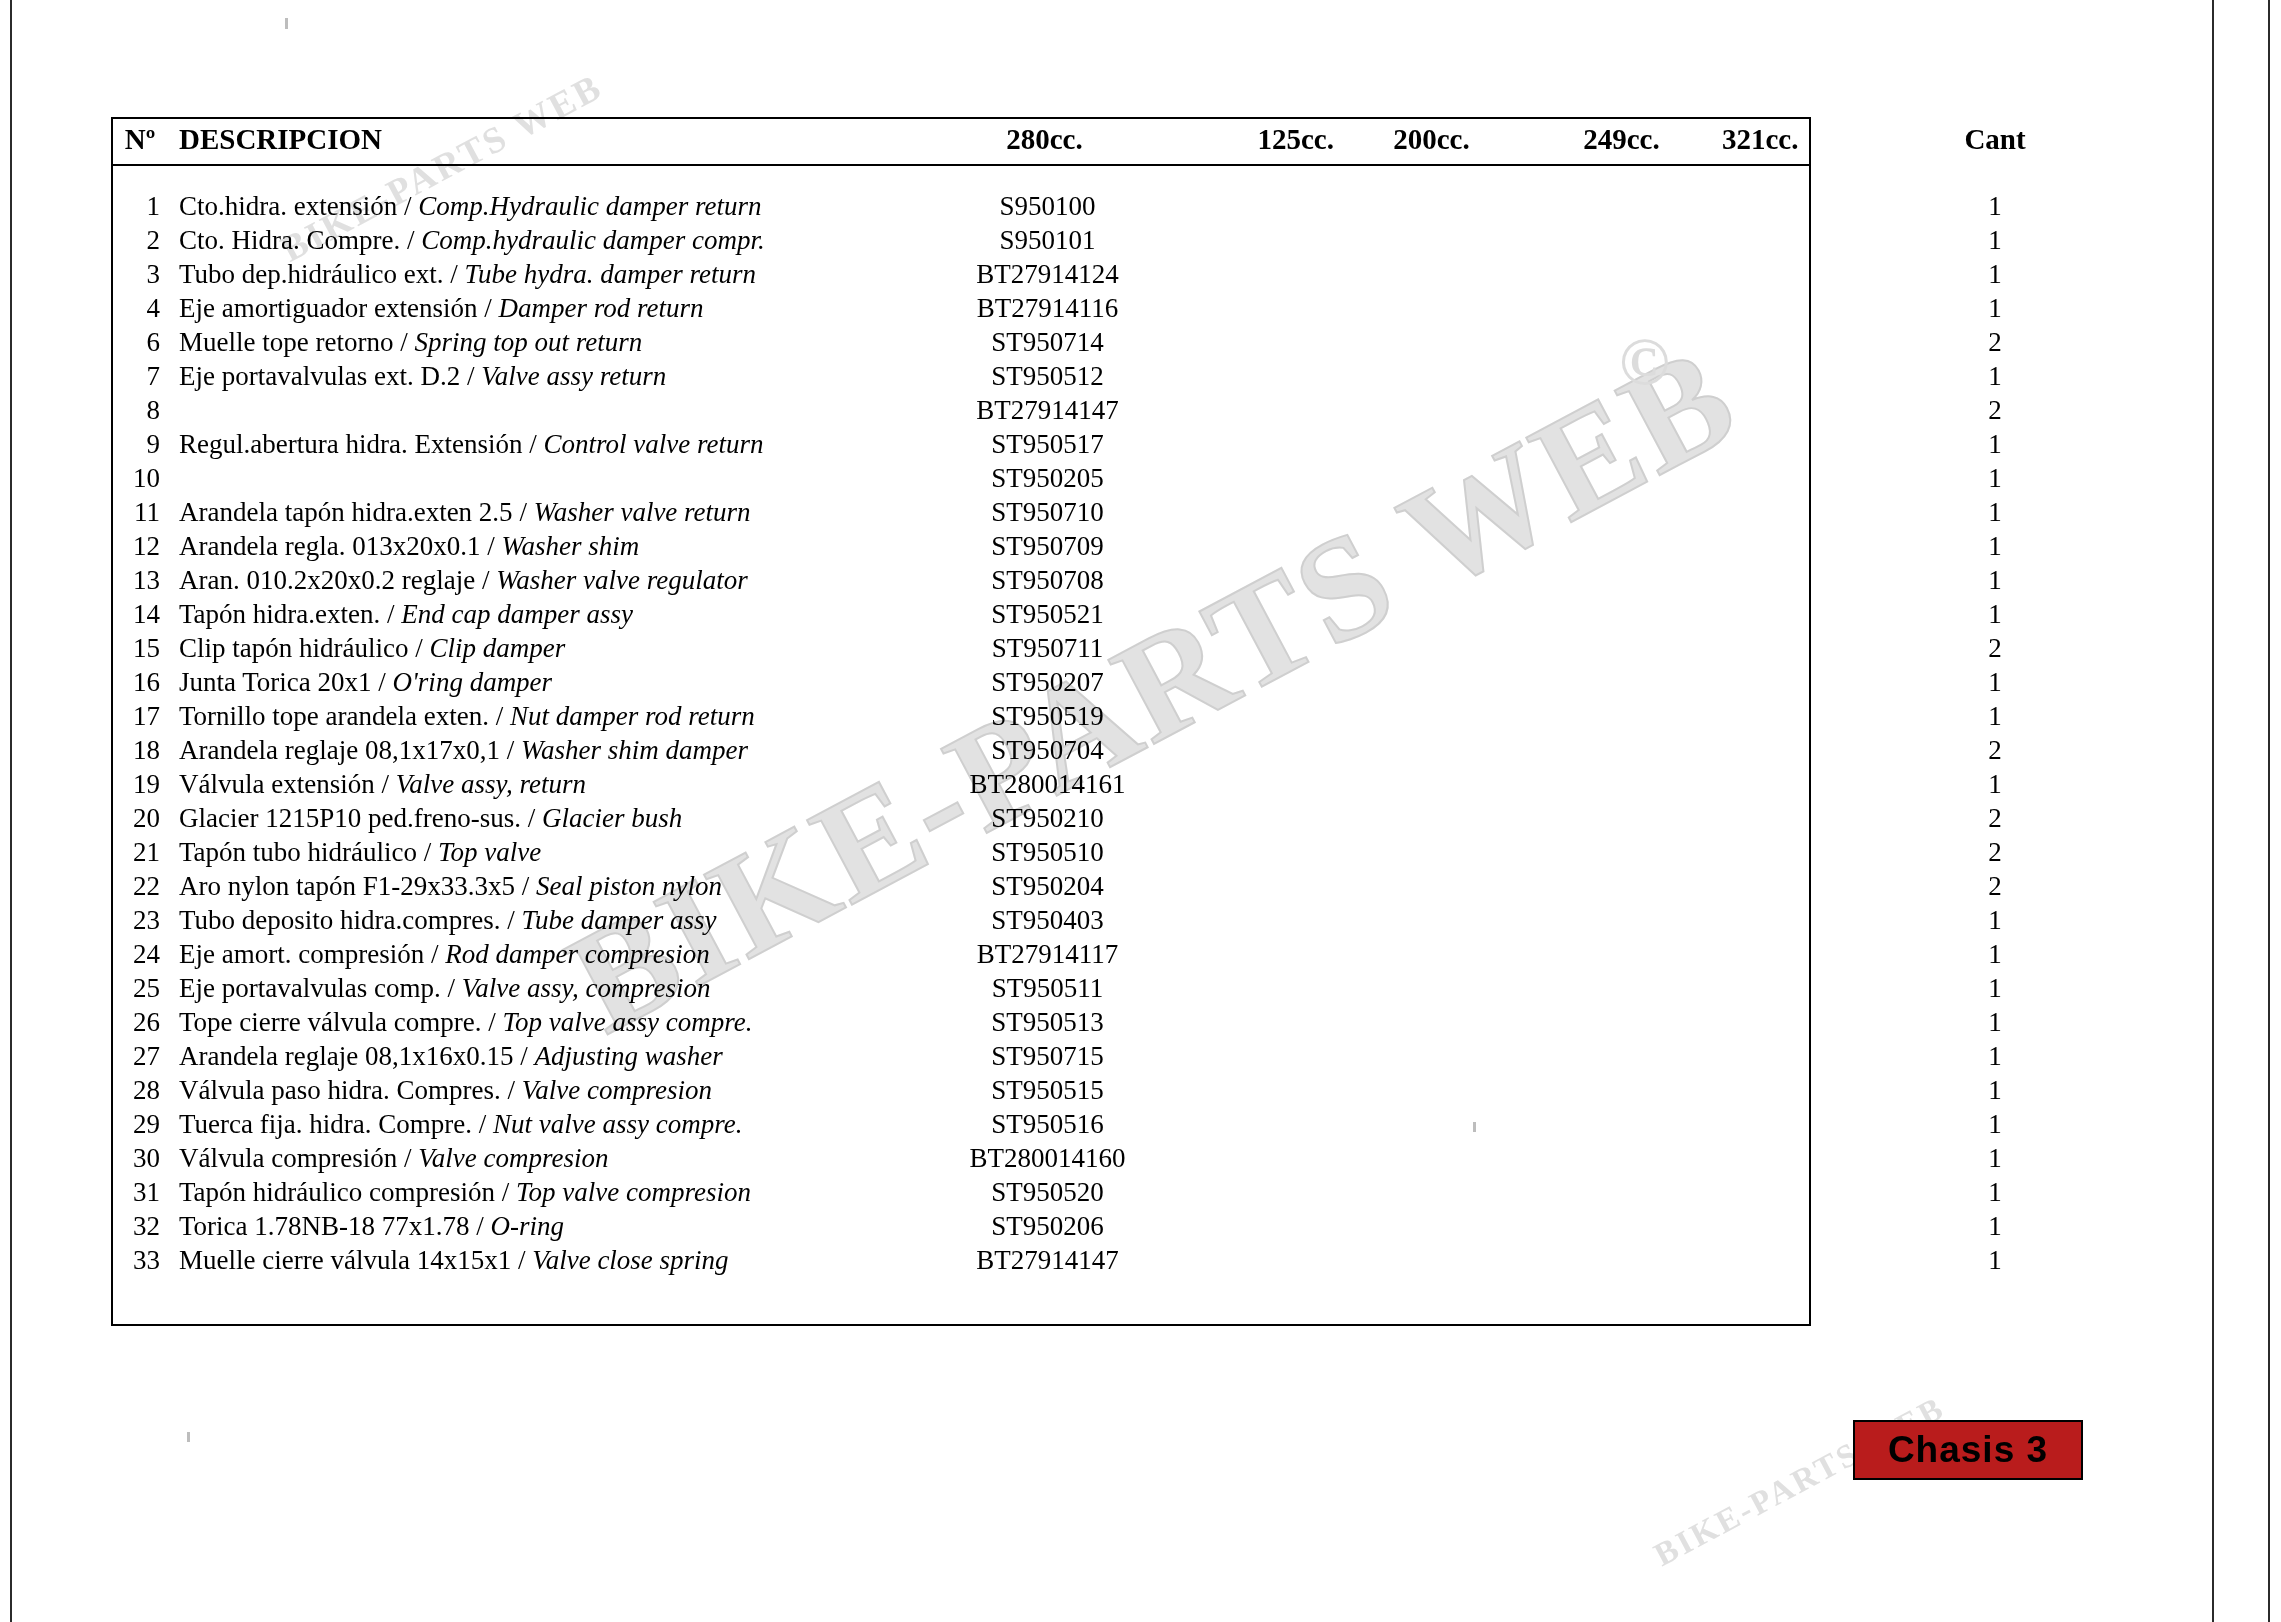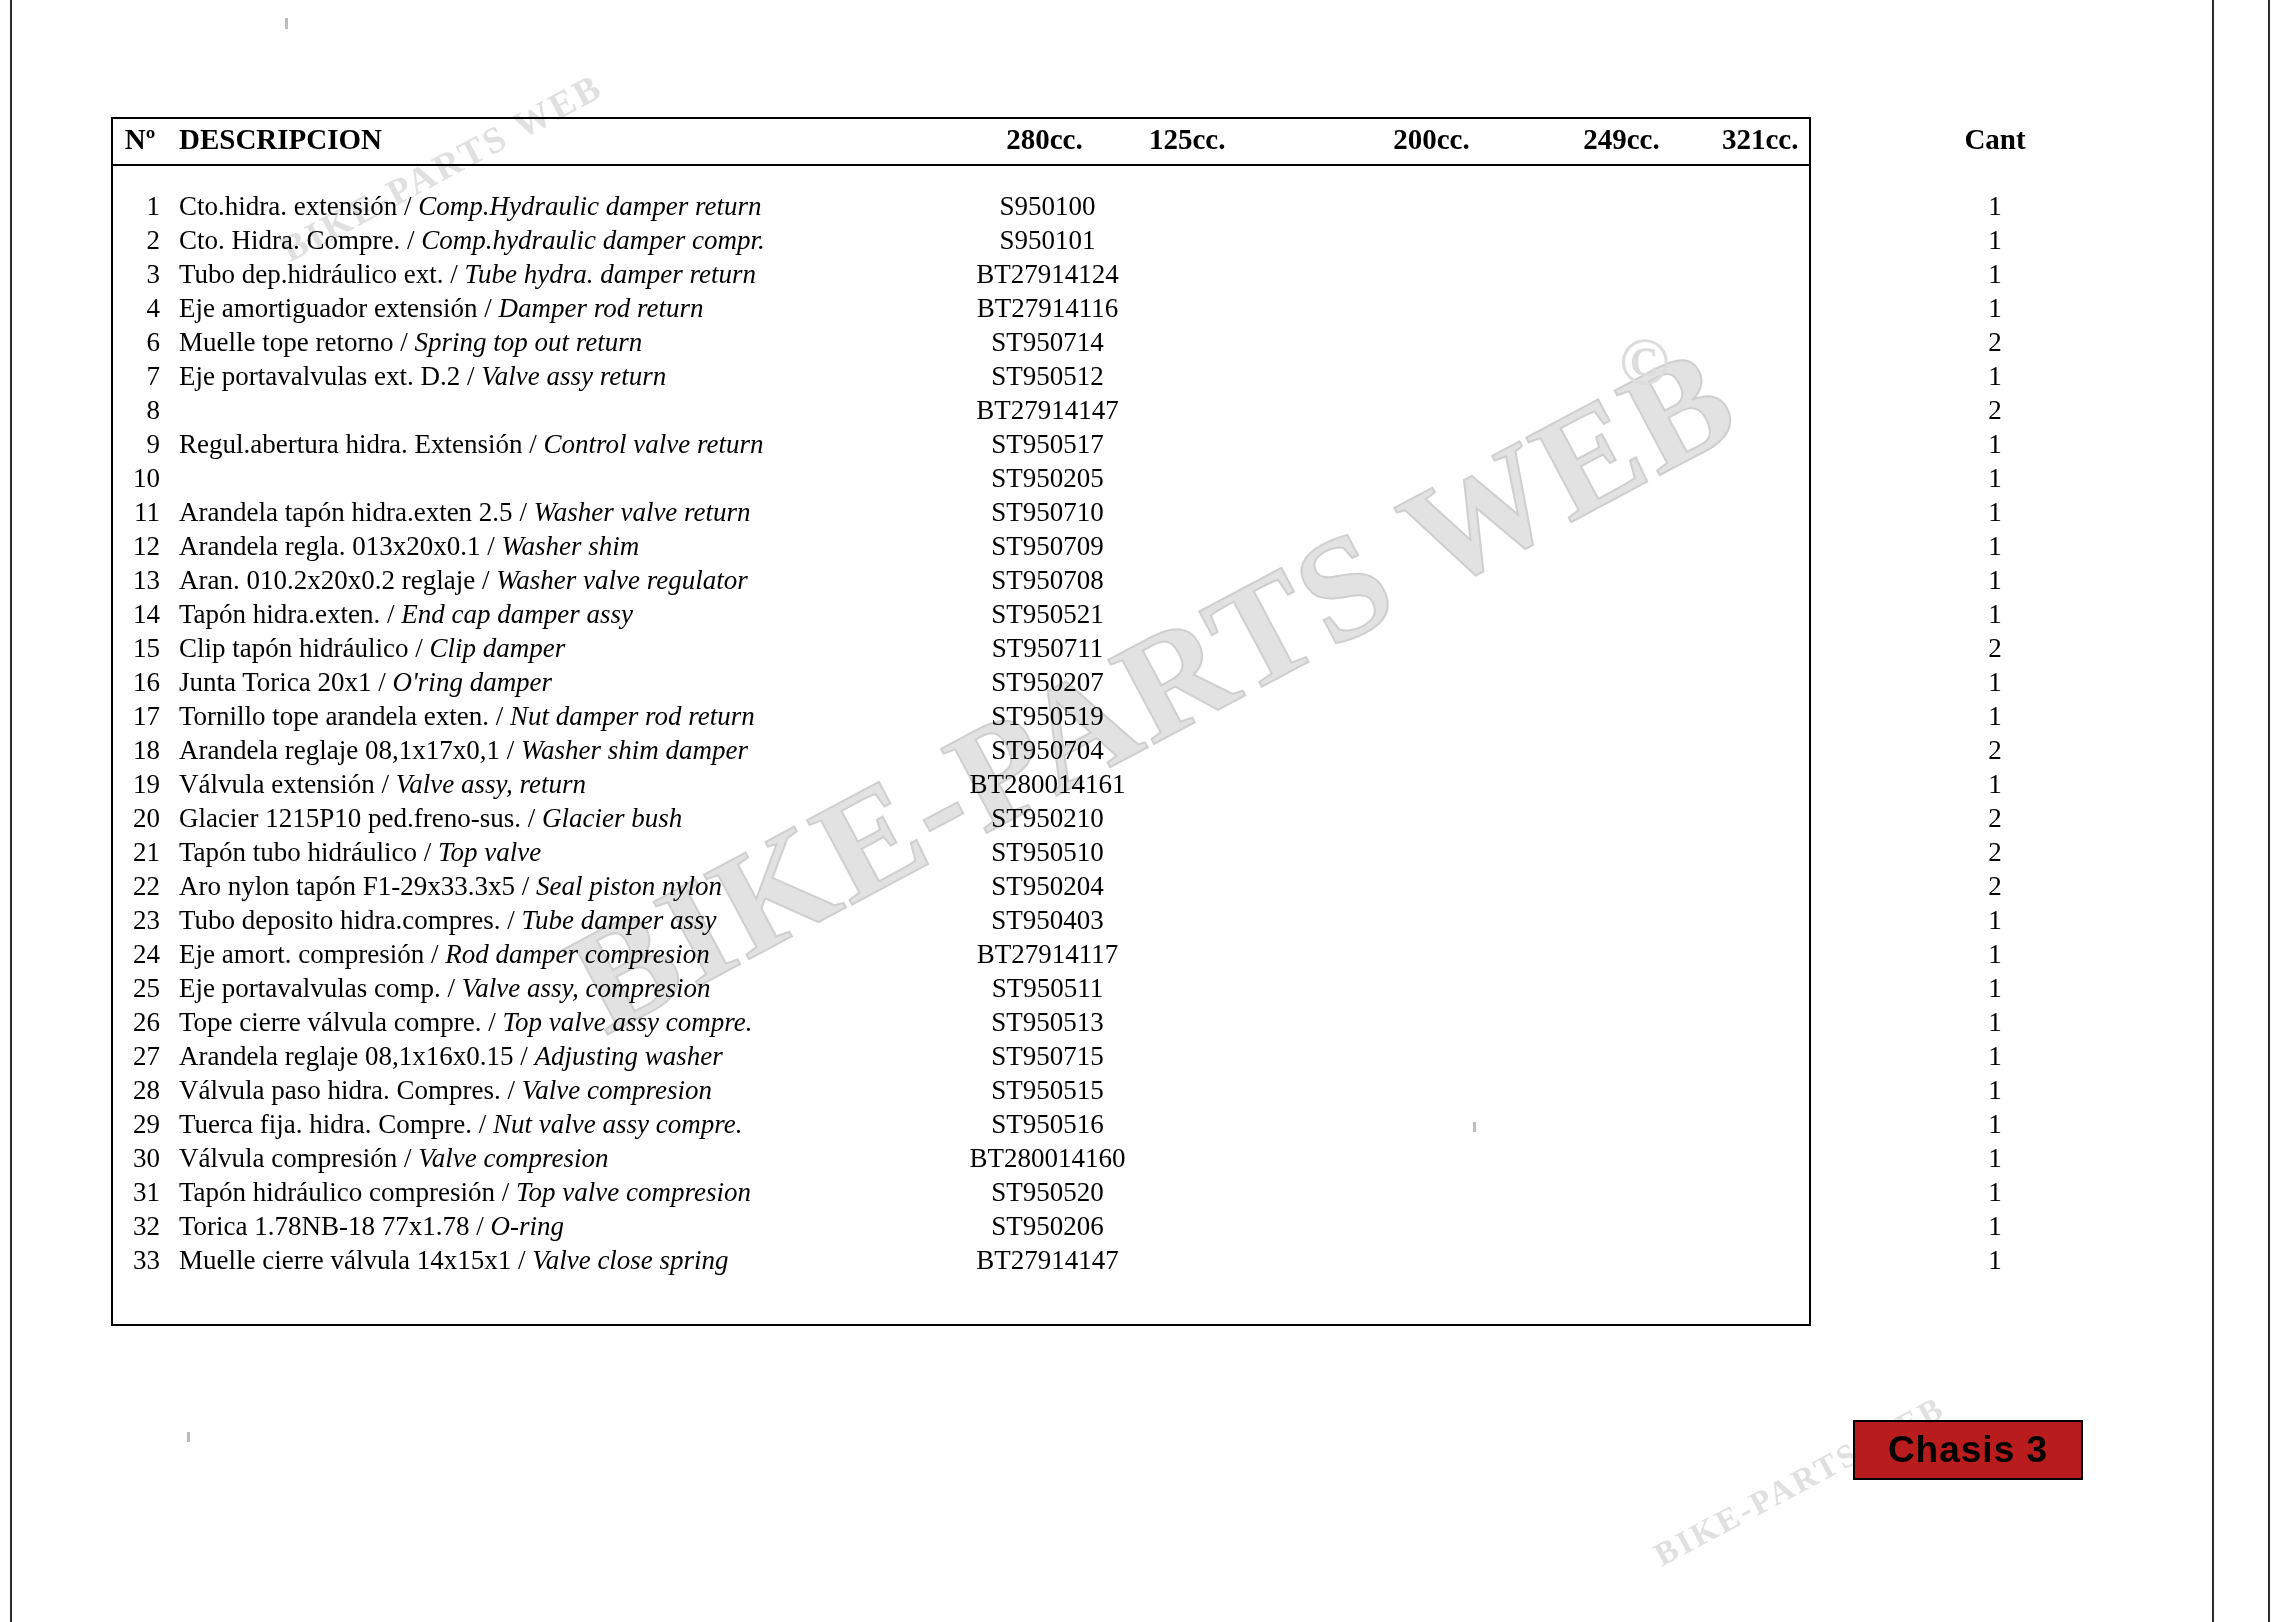--- a/index.html
+++ b/index.html
@@ -114,21 +114,21 @@
   .hcell {
     position: absolute;
     top: 3.9px;
     font-weight: bold;
     font-size: 29px;
     font-family: "Liberation Serif", serif;
   }
   .h-no      { left: 11.7px; }
   .h-desc    { left: 66px; }
   .h-280     { left: 839px; width: 185px; text-align: center; }
-  .h-125     { left: 1036px; width: 185px; text-align: left; }
+  .h-125     { left: 1036px; width: 185px; text-align: right; }
   .h-200     { left: 1226px; width: 185px; text-align: center; }
   .h-249     { left: 1416px; width: 185px; text-align: center; }
   .h-321     { left: 1609px; width: 185px; text-align: left; }
   .h-cant    { left: 1809px; width: 146px; text-align: center; }
 
   .rows {
     position: relative;
     padding-top: 23.4px;
   }
   .row {

